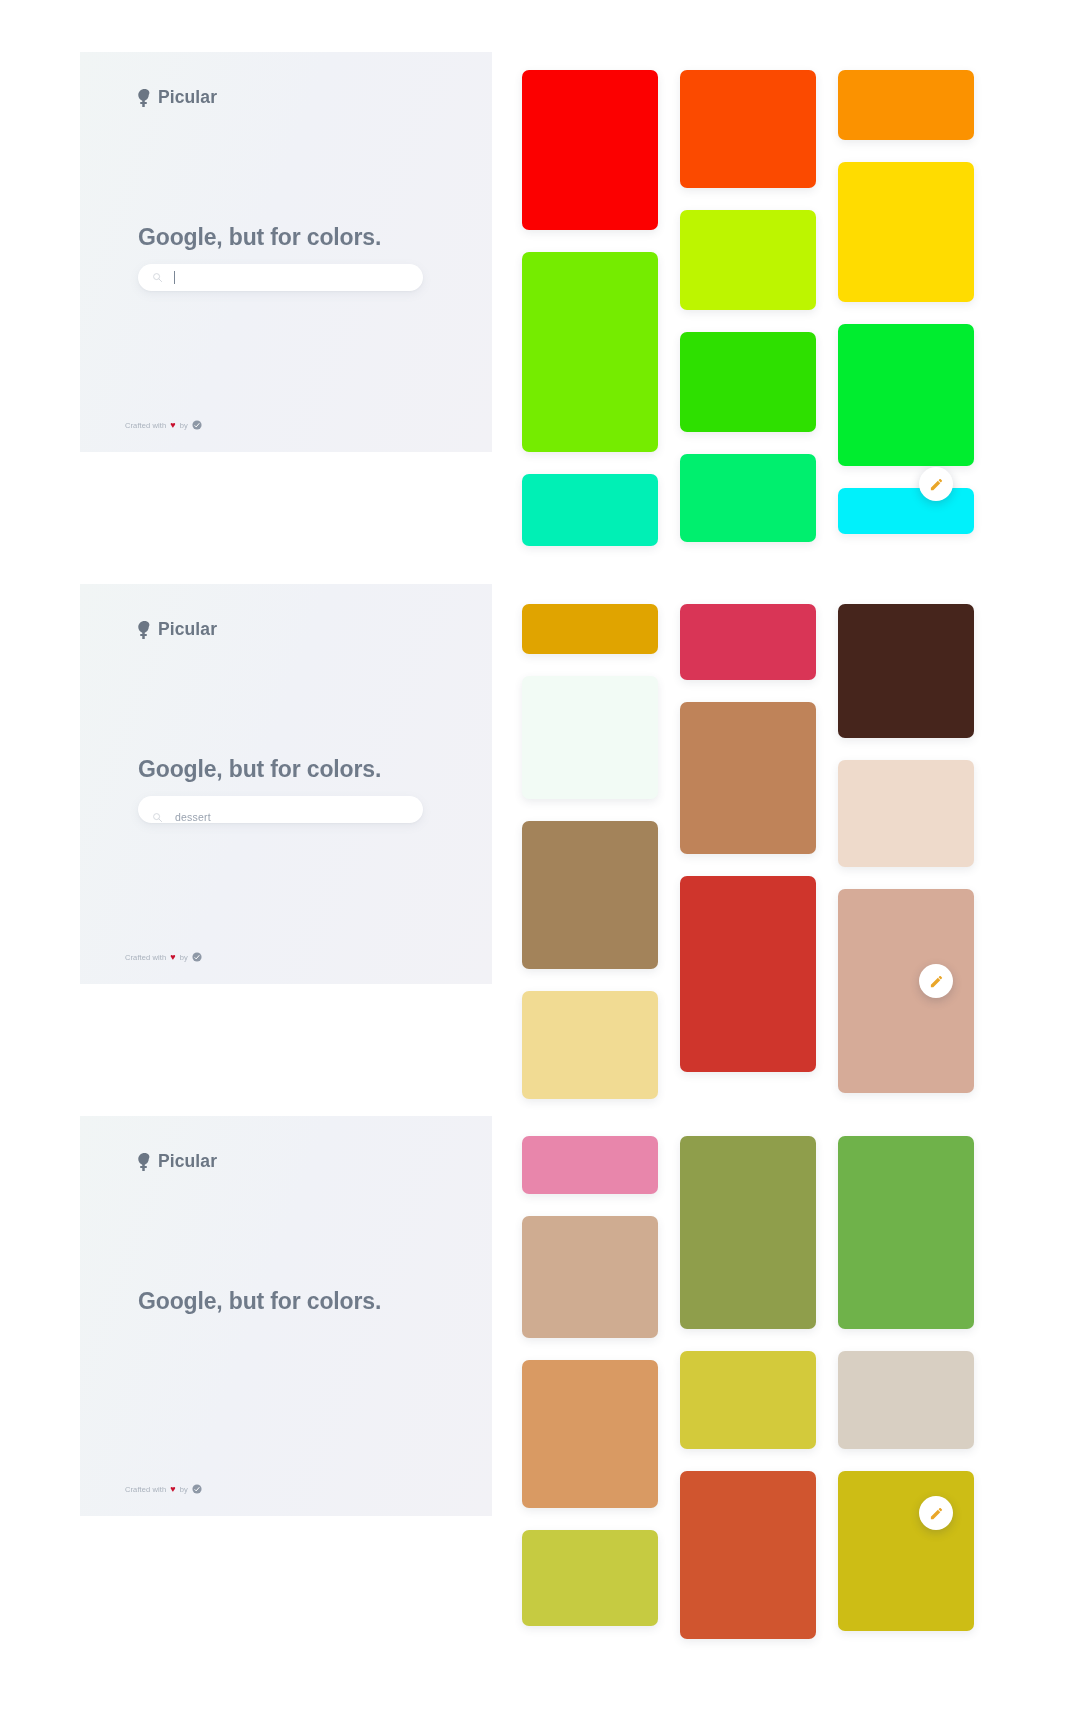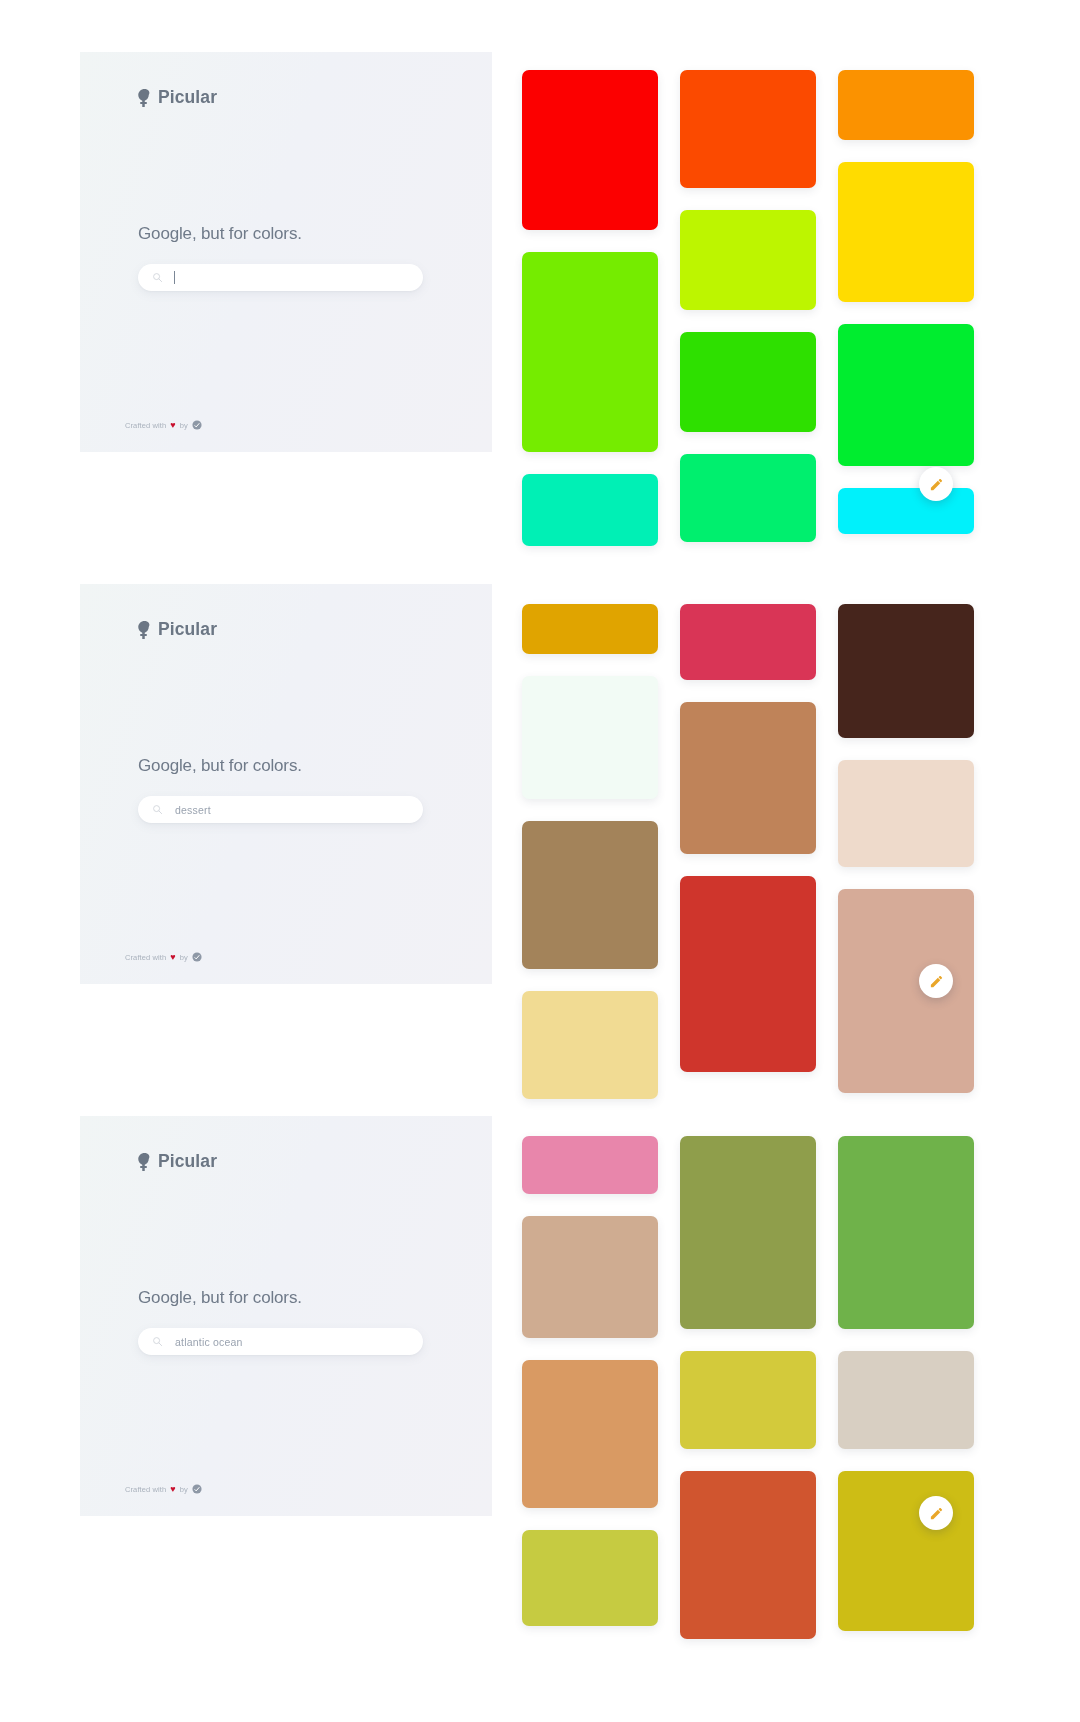--- a/index.html
+++ b/index.html
@@ -57,22 +57,22 @@
     font-weight: bold;
     letter-spacing: 0.1px;
     color: #6b7684;
     line-height: 1;
   }
 
   .tagline {
     position: absolute;
     left: 58px;
     top: 172px;
-    font-size: 17px;
-    font-weight: normal;
+    font-size: 23px;
+    font-weight: bold;
     letter-spacing: -0.15px;
     color: #6f7a89;
     white-space: nowrap;
   }
 
   .search-wrap {
     position: absolute;
     left: 58px;
     top: 212px;
     width: 285px;
@@ -223,21 +223,21 @@
     </div>
     <div class="capture" style="top: 584px;">
       <div class="hero-card">
         <div class="brand">
           <svg viewBox="0 0 26 36" class="brand-mark">
             <path d="M13 0C6 0 0.5 5.4 0.5 12.2c0 5.2 3.3 9.7 8 11.4V26h-4v4h4v6h5v-6h4v-4h-4v-2.4c4.7-1.7 8-6.2 8-11.4C25.5 5.4 20 0 13 0z" fill="#6b7684"></path>
           </svg>
           <span class="brand-name">Picular</span>
         </div>
         <h1 class="tagline">Google, but for colors.</h1>
-        <div class="search-wrap" style="position: absolute;">
+        <div class="search-wrap" style="position: absolute; align-items: flex-end;">
           <svg viewBox="0 0 24 24" class="search-icon">
             <circle cx="10" cy="10" r="6.5" fill="none" stroke="#9aa3b0" stroke-width="2"></circle>
             <line x1="15" y1="15" x2="21" y2="21" stroke="#9aa3b0" stroke-width="2" stroke-linecap="round"></line>
           </svg>
           <input type="text" class="search-field" placeholder="" value="dessert" style="">
         </div>
         <div class="footer">
           <span>Crafted with</span>
           <span class="heart">♥</span>
           <span>by</span>
@@ -273,27 +273,20 @@
     </div>
     <div class="capture" style="top: 1116px;">
       <div class="hero-card">
         <div class="brand">
           <svg viewBox="0 0 26 36" class="brand-mark">
             <path d="M13 0C6 0 0.5 5.4 0.5 12.2c0 5.2 3.3 9.7 8 11.4V26h-4v4h4v6h5v-6h4v-4h-4v-2.4c4.7-1.7 8-6.2 8-11.4C25.5 5.4 20 0 13 0z" fill="#6b7684"></path>
           </svg>
           <span class="brand-name">Picular</span>
         </div>
         <h1 class="tagline">Google, but for colors.</h1>
-        <div class="search-wrap" style="position: absolute;">
-          <svg viewBox="0 0 24 24" class="search-icon">
-            <circle cx="10" cy="10" r="6.5" fill="none" stroke="#9aa3b0" stroke-width="2"></circle>
-            <line x1="15" y1="15" x2="21" y2="21" stroke="#9aa3b0" stroke-width="2" stroke-linecap="round"></line>
-          </svg>
-          <input type="text" class="search-field" placeholder="" value="atlantic ocean" style="">
-        </div>
         <div class="footer">
           <span>Crafted with</span>
           <span class="heart">♥</span>
           <span>by</span>
           <svg viewBox="0 0 24 24" class="maker-mark">
             <circle cx="12" cy="12" r="11" fill="#8e98a6"></circle>
             <path d="M7 13.5l3 3 7-8" fill="none" stroke="#ffffff" stroke-width="2.4" stroke-linecap="round" stroke-linejoin="round"></path>
           </svg>
         </div>
       </div>

